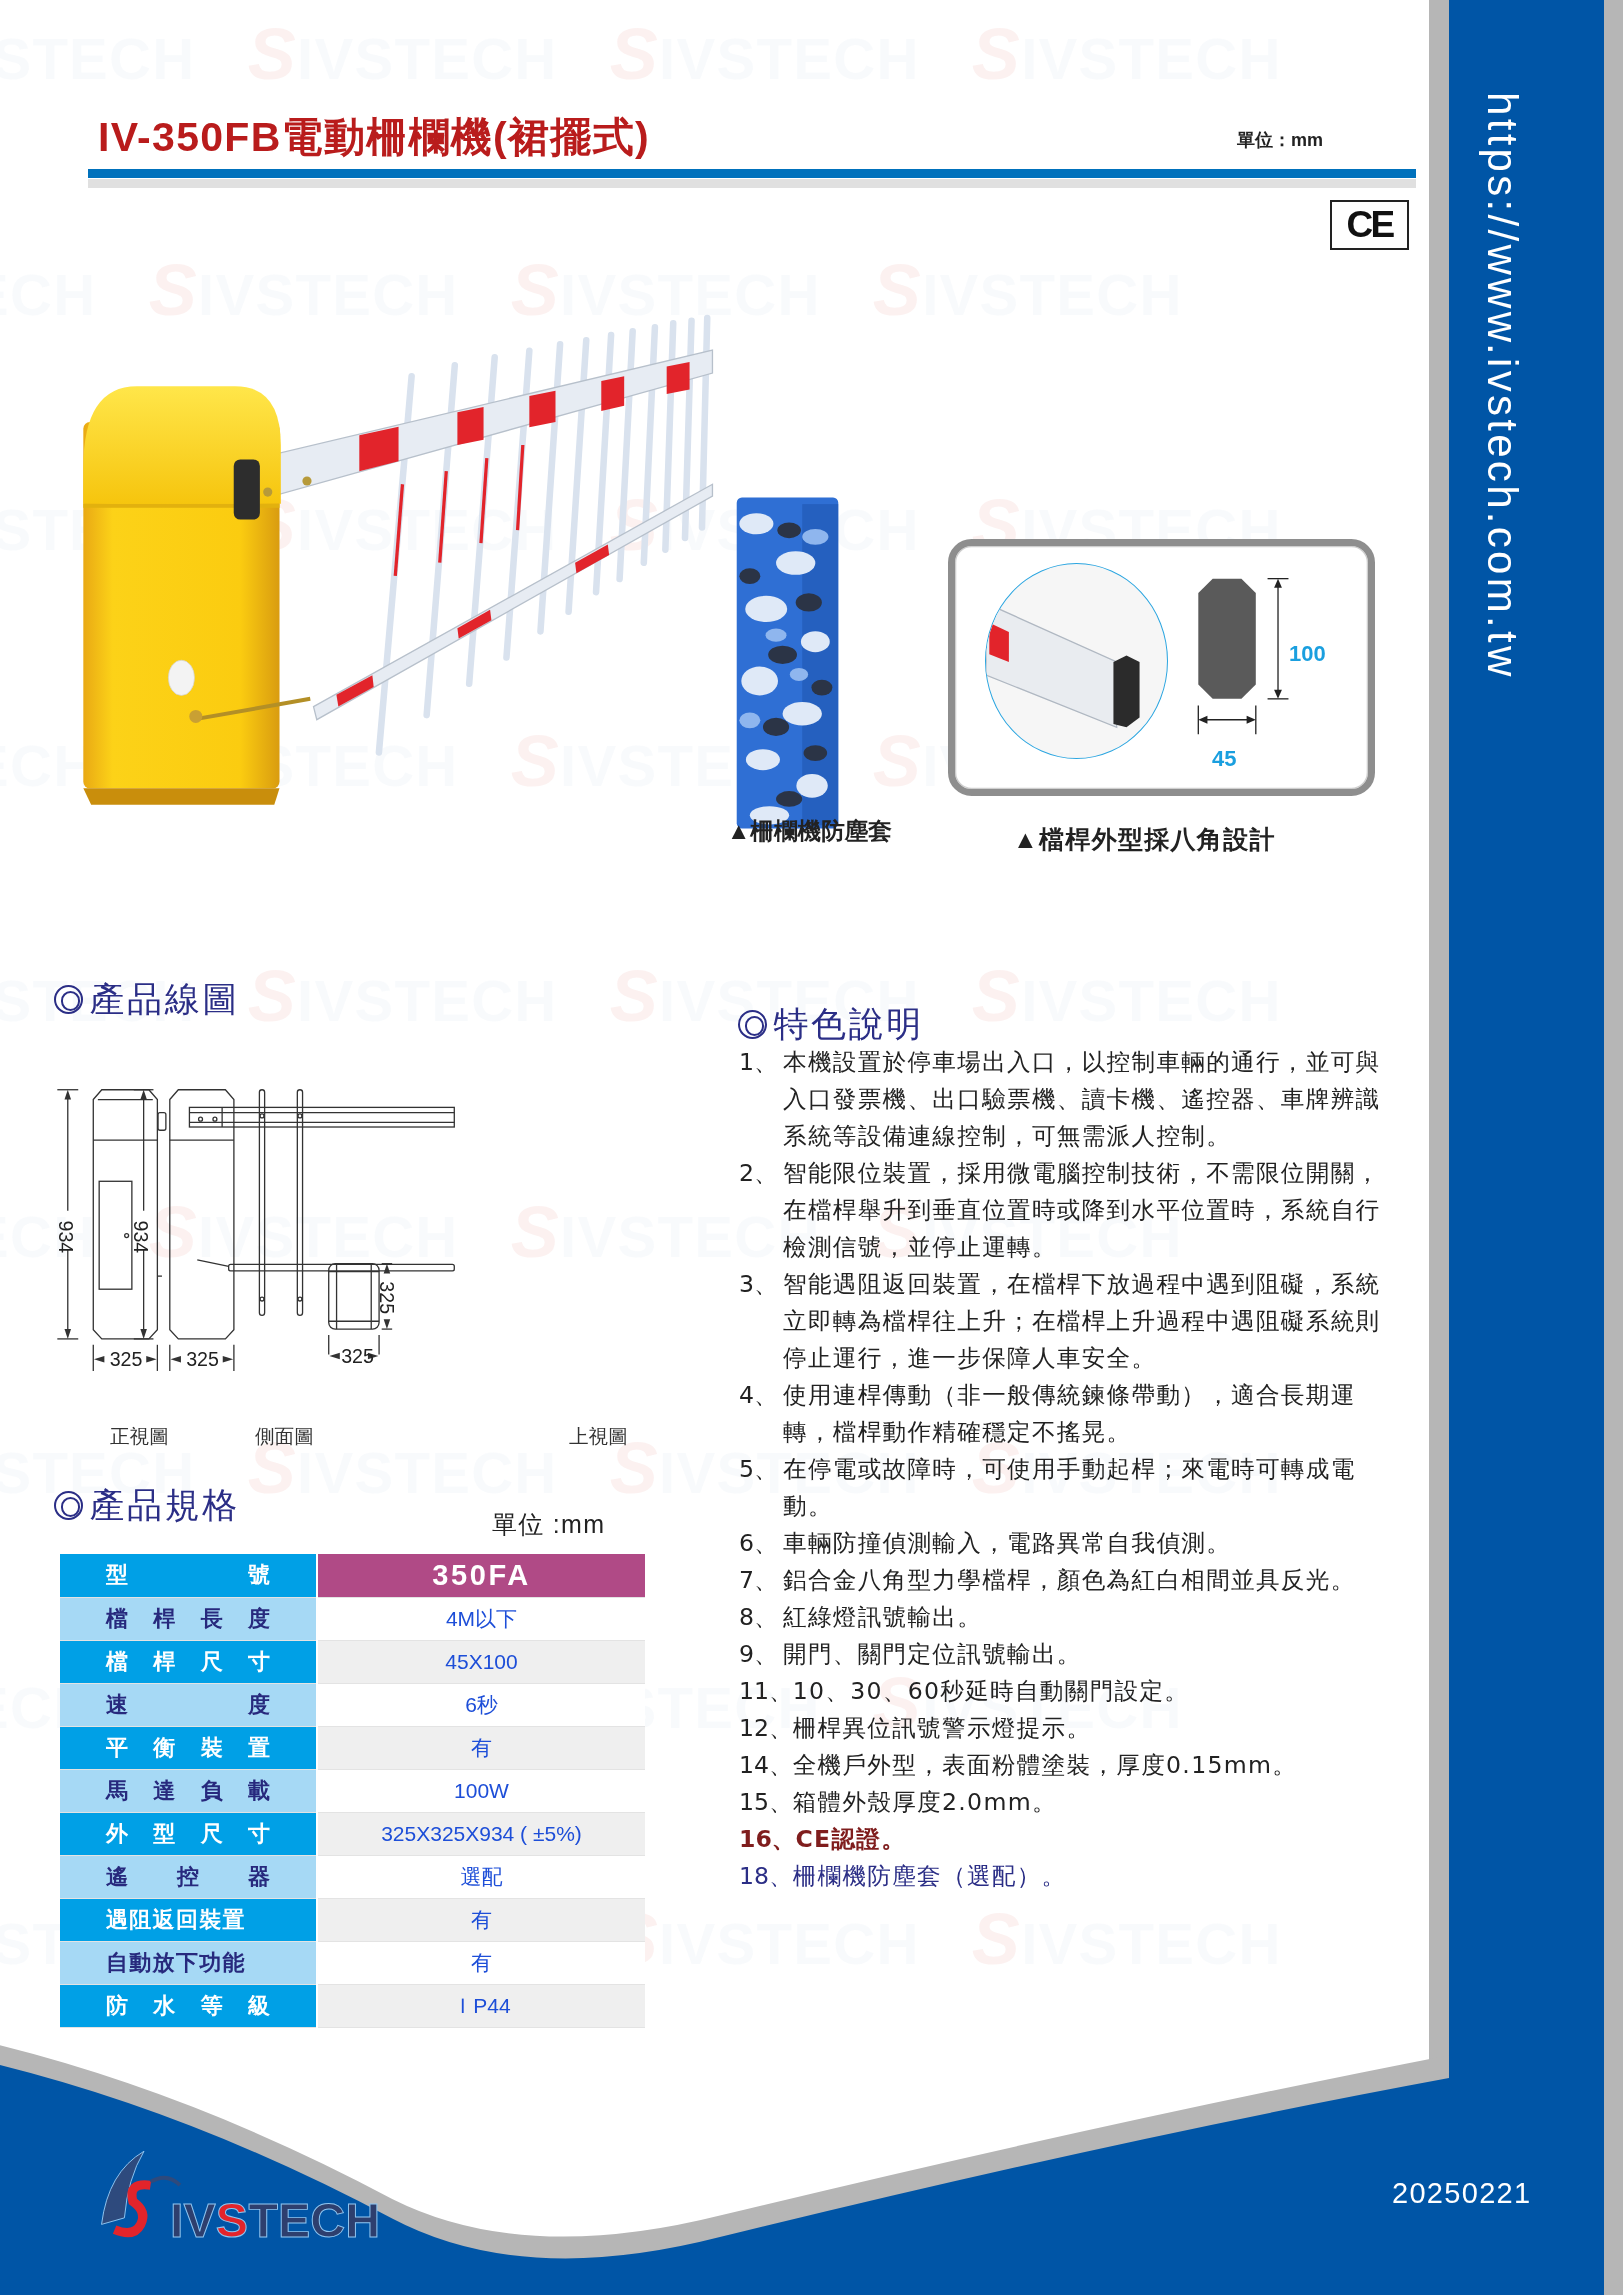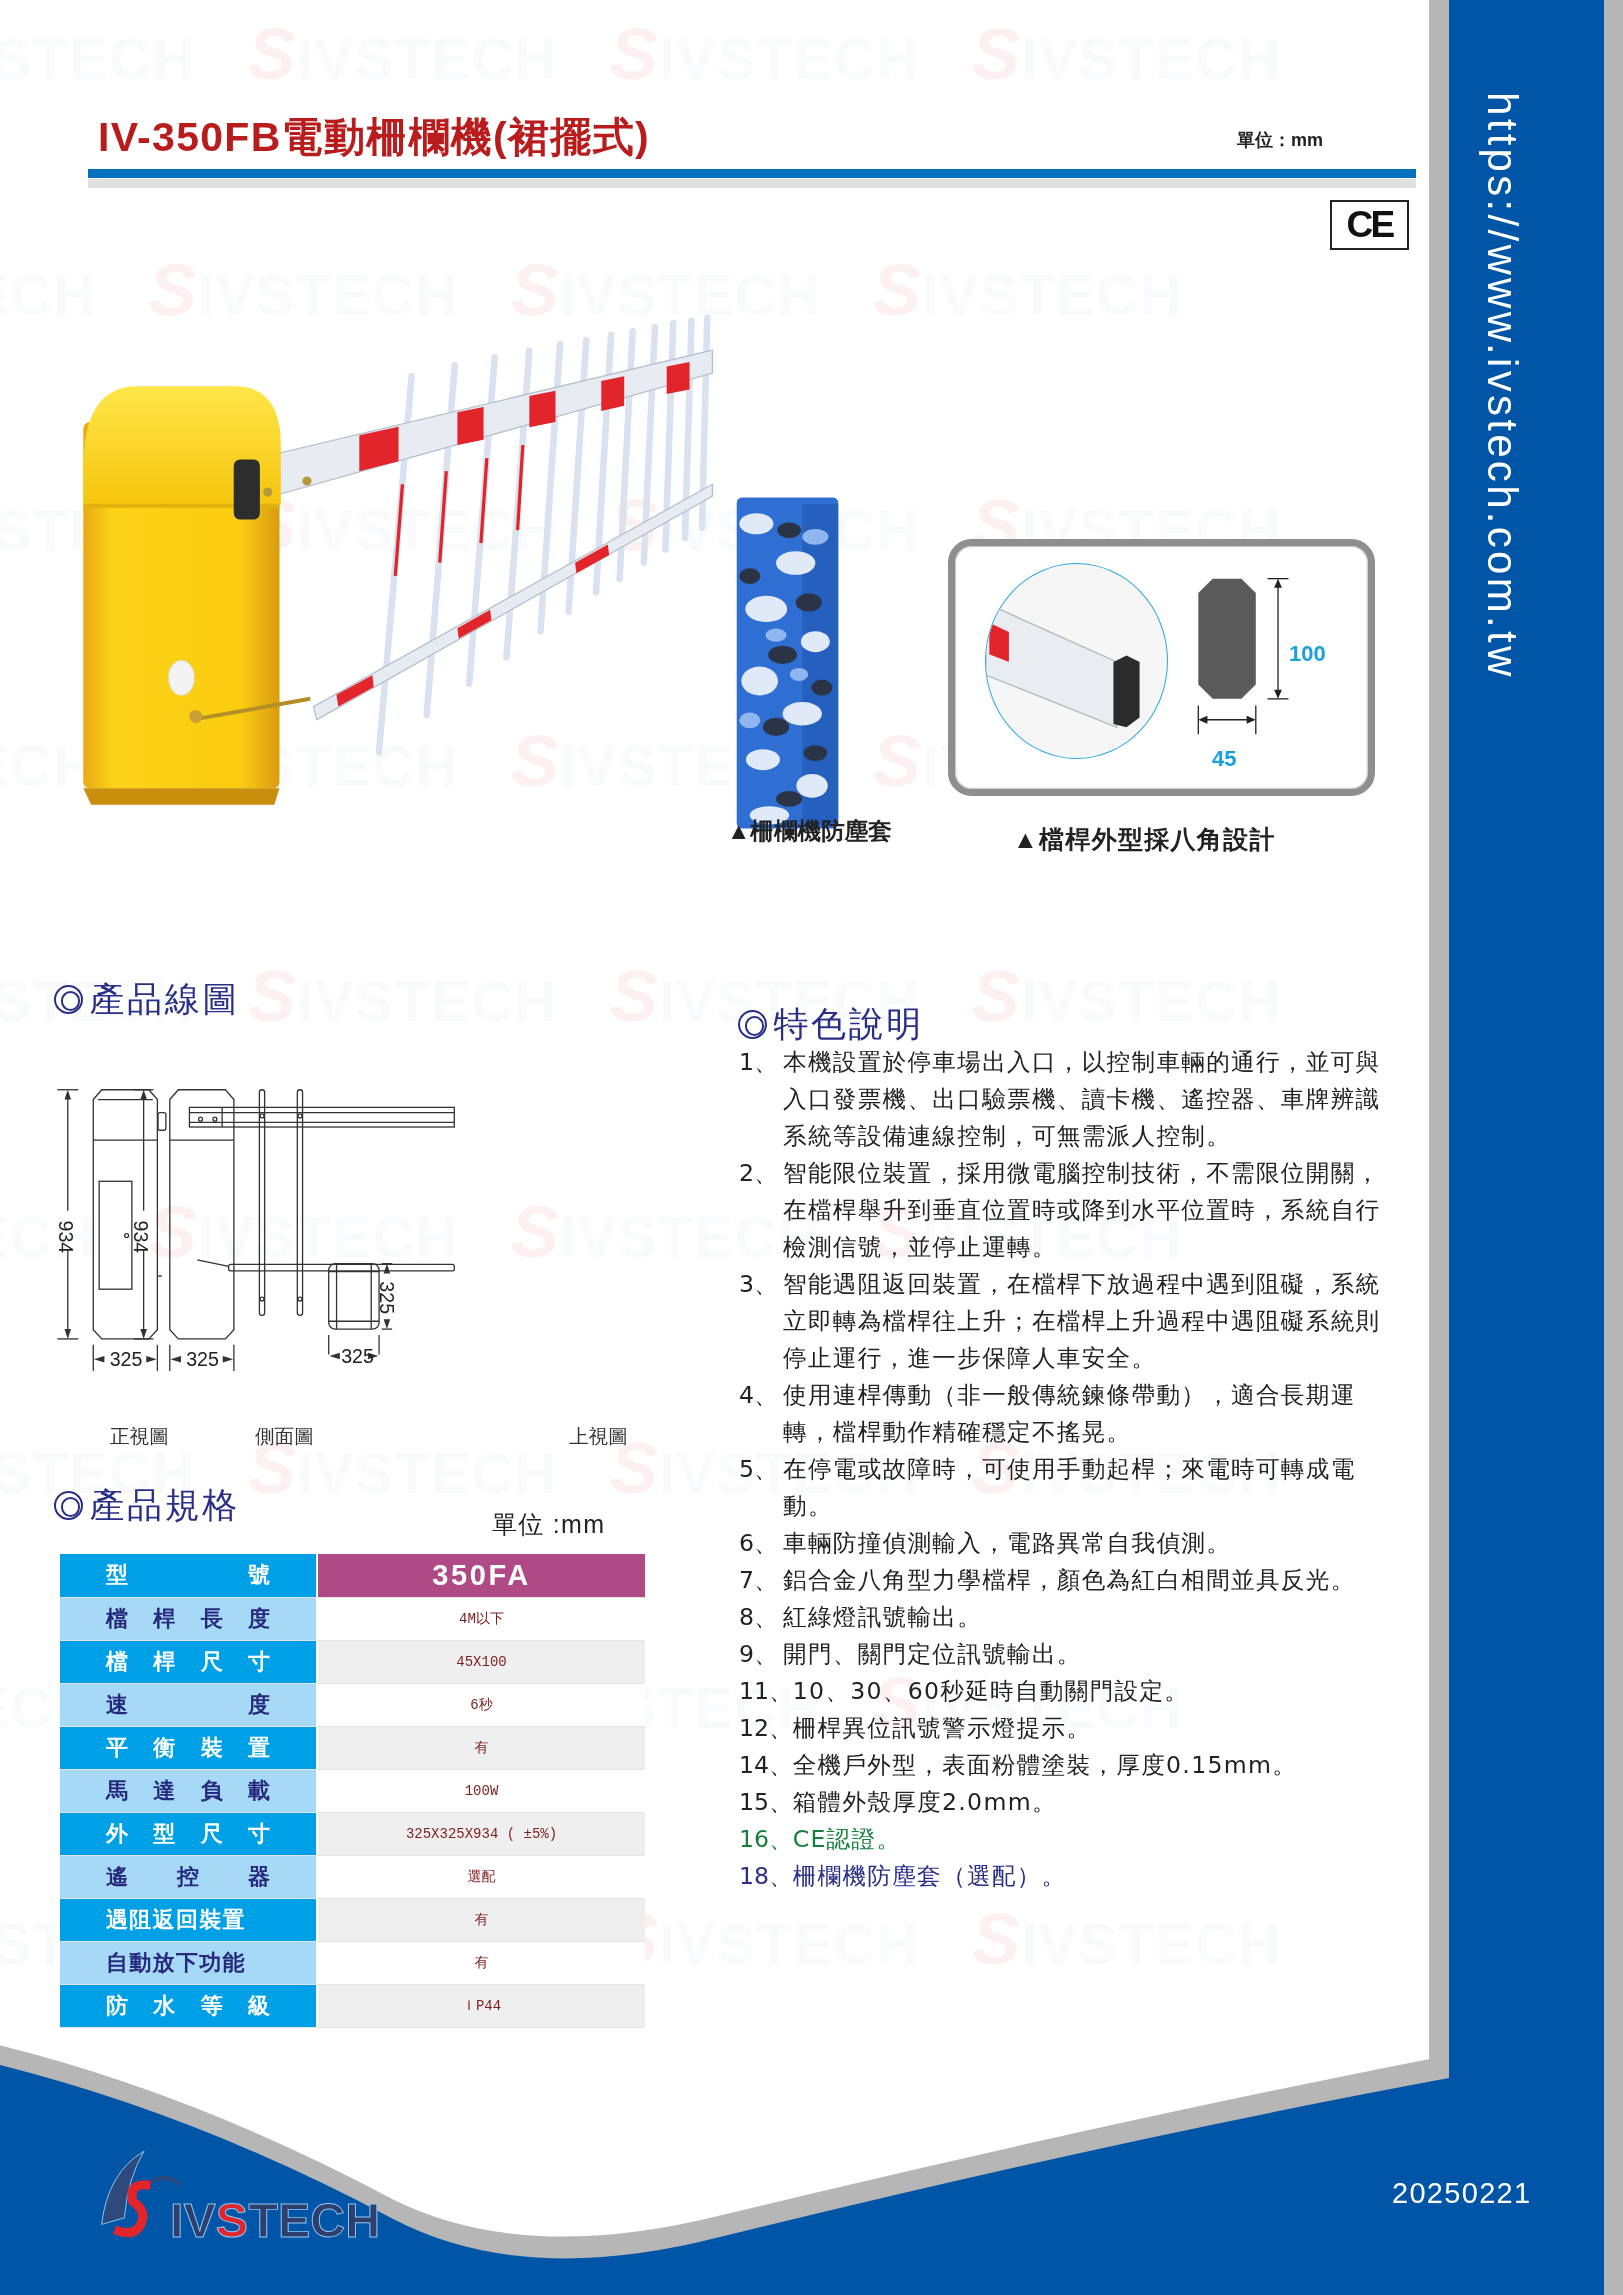--- a/index.html
+++ b/index.html
@@ -45,34 +45,34 @@
 
   
   .drawing { position: absolute; left: 39px; top: 1047px; width: 654px; height: 419px; }
   .dwg-label { position: absolute; font-family: "DejaVu Sans", sans-serif; font-size: 19.6px; color: #333; }
 
   
   .unit-spec { position: absolute; left: 492px; top: 1508px; font-family: "Liberation Sans", sans-serif; font-size: 25px; color: #222; letter-spacing: 1.3px; }
   .spec-table { position: absolute; left: 60px; top: 1554px; width: 585px; border-collapse: collapse; }
   .spec-table td { height: 43px; border-bottom: 1.3px solid #e3e3e3; }
   .spec-table td.k { width: 257px; font-family: "DejaVu Sans", sans-serif; font-weight: bold; font-size: 22px; color: #ffffff; padding: 0 46px; }
-  .spec-table td.v { font-family: Liberation Mono, monospace; font-size: 14px; color: #7f1d1d; text-align: center; border-left: 2px solid #ffffff; }
+  .spec-table td.v { font-family: Liberation Sans, sans-serif; font-size: 21px; color: #1d4ed8; text-align: center; border-left: 2px solid #ffffff; }
   .spec-table tr.dark td.k { background: #00a0e6; color: #ffffff; }
   .spec-table tr.light td.k { background: #a6d9f5; color: #27297d; }
   .spec-table tr.dark td.v { background: #efefef; }
   .spec-table tr.light td.v { background: #ffffff; }
   .spec-table tr.head td.v { background: #b04a86; color: #ffffff; font-family: "Liberation Sans", sans-serif; font-weight: bold; font-size: 29px; letter-spacing: 2.6px; }
   .kjust { display: flex; justify-content: space-between; }
 
   
   .features { position: absolute; left: 739px; top: 1044px; width: 661px; list-style: none; }
   .features li { font-family: "DejaVu Sans", sans-serif; font-size: 23.6px; line-height: 37px; color: #222; display: flex; }
   .features li .num { flex: 0 0 auto; min-width: 44px; }
   .features li .txt { flex: 1; letter-spacing: 1.3px; }
-  .features li.red { color: #15803d; }
+  .features li.red { color: #7f1d1d; font-weight: bold; }
   .features li.navy { color: #2b2e86; }
 
   
   .footer { position: absolute; left: 0; top: 2029px; width: 1449px; height: 267px; }
   .logo { position: absolute; left: 88px; top: 2146px; width: 308px; height: 98px; }
   .date { position: absolute; left: 1392px; top: 2177px; font-family: "Liberation Sans", sans-serif; font-size: 29px; color: #ffffff; letter-spacing: 1.3px; }
 </style>
 </head>
 <body>
 

